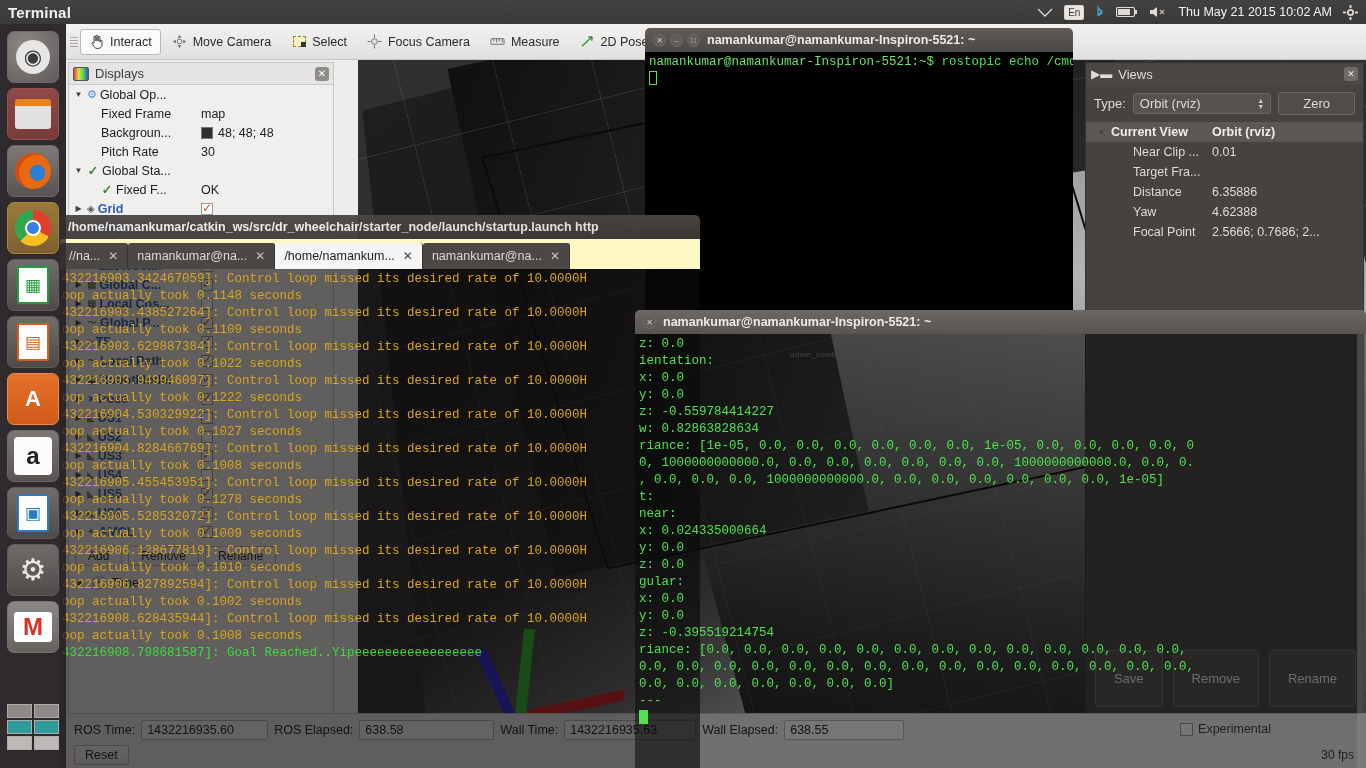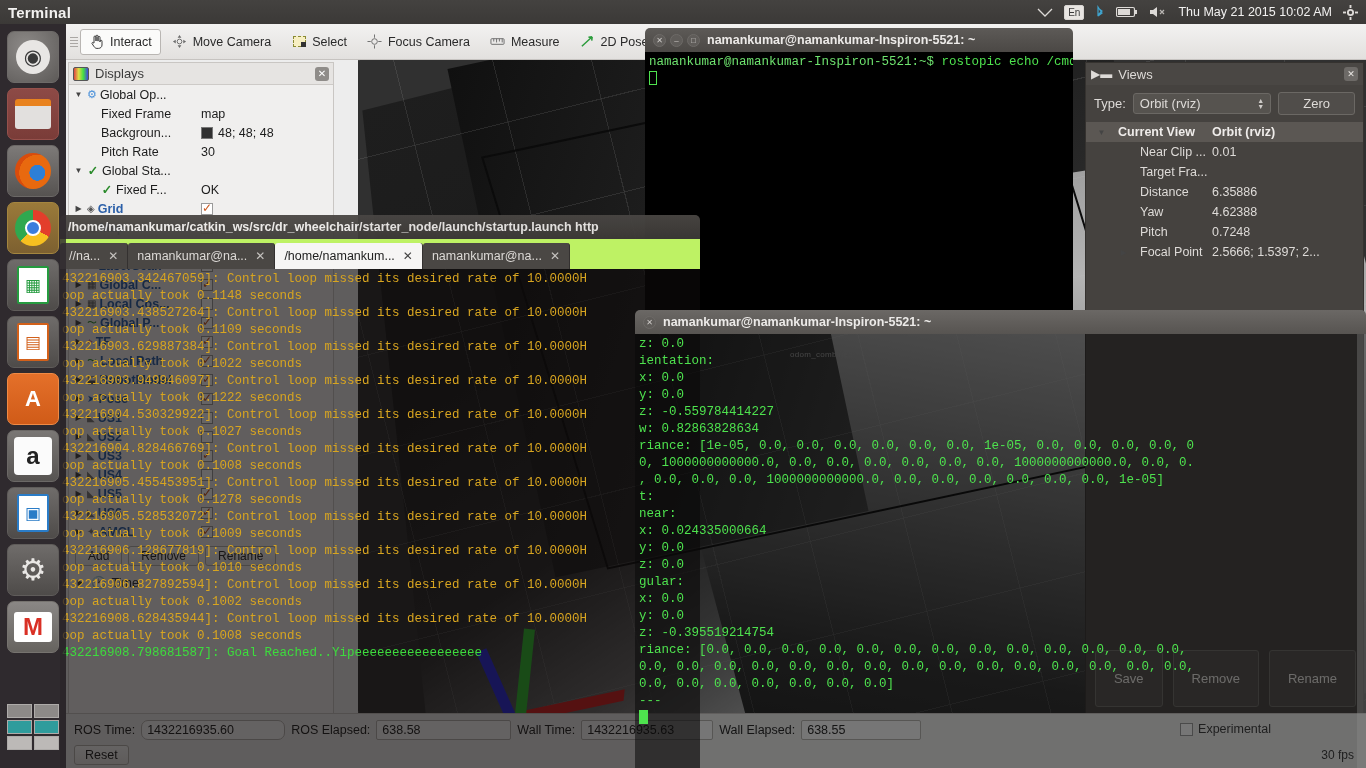--- a/index.html
+++ b/index.html
@@ -191,21 +191,21 @@
   .vp-head .cls { width:14px;height:14px;border-radius:3px;background:#6d6a67;color:#e8e5e2;font-size:9px;
      display:flex;align-items:center;justify-content:center;}
   .vp-typerow { display:flex; align-items:center; gap:7px; padding:7px 8px; font-size:13px; }
   .vp-combo { flex:1; display:flex; align-items:center; background:#56534f; border:1px solid #6b6864;
      border-radius:3px; padding:2px 6px; font-size:13px; }
   .vp-combo .sp { flex:1; }
   .spin { display:flex; flex-direction:column; font-size:7px; line-height:6px; color:#cfccc9; }
   .vp-zero { border:1px solid #6b6864; border-radius:3px; background:#504d4a; padding:3px 24px; font-size:13px; }
   .vtree { font-size:12.5px; }
   .vrow { display:flex; height:20px; align-items:center; padding-left:6px; }
-  .vrow .k { width:120px; display:flex; align-items:center; gap:11px; white-space:nowrap; overflow:hidden; }
+  .vrow .k { width:120px; display:flex; align-items:center; gap:4px; white-space:nowrap; overflow:hidden; }
   .vrow .v { flex:1; white-space:nowrap; overflow:hidden; }
   .vrow.hdr { background:#5b5753; font-weight:bold; color:#efecea; }
   .vbtns { position:absolute; left:0; bottom:6px; width:279px; display:flex; gap:10px; justify-content:center; }
   .vbtn { border:1px solid #6b6864; border-radius:3px; background:#504d4a; padding:20px 18px; font-size:13px; color:#e2dfdc; }
 
   
   .statusbar {
     position:absolute; left:0; bottom:0; width:1300px; height:55px;
     background:#ededec; border-top:1px solid #c9c6c3;
     font-size:12.5px; color:#222;
@@ -234,21 +234,21 @@
         display:flex;align-items:center;justify-content:center;font-size:8px;color:#cfccc9;font-weight:normal;}
   .term-body { background:#150f10; color:#4ee24e; font-size:12.5px; line-height:17px; overflow:hidden; }
   .term-body .ln { white-space:pre; }
   .prompt-user { color:#6ee26e; }
   .cursor { display:inline-block; width:8px; height:14px; border:1px solid #4ee24e; vertical-align:-2px; }
 
   
   #term-main { left:60px; top:215px; width:640px; height:553px; z-index:120; }
   #term-main .term-title { background: linear-gradient(to bottom,#4a4744,#3d3a37); opacity:.95;}
   #term-main .tabs {
-    height:30px; background:#bef264; display:flex; align-items:flex-end; gap:0; padding-left:0;
+    height:30px; background:#fef9c3; display:flex; align-items:flex-end; gap:0; padding-left:0;
     font-family:"Liberation Sans",sans-serif;
   }
   #term-main .tab {
     height:26px; display:flex; align-items:center; gap:8px; padding:0 9px;
     font-size:12.5px; color:#dcd9d6; background:#4a4744;
     border-right:1px solid #343130; border-top-left-radius:3px; border-top-right-radius:3px;
     max-width:155px; white-space:nowrap; overflow:hidden;
   }
   #term-main .tab.active { background:#f6f5f4; color:#222; }
   #term-main .tab .x { font-size:12px; opacity:.85; }
@@ -749,44 +749,37 @@
           </div>
           <div class="vrow">
             <span class="k" style="padding-left:26px">
               <span class="arrow"></span>
               <span>Yaw</span>
             </span>
             <span class="v">4.62388</span>
           </div>
           <div class="vrow">
             <span class="k" style="padding-left:26px">
-              <span class="arrow"></span>
-              <span>Pitch</span>
-            </span>
-            <span class="v">0.7248</span>
-          </div>
-          <div class="vrow">
-            <span class="k" style="padding-left:26px">
               <span class="arrow">▶</span>
               <span>Focal Point</span>
             </span>
-            <span class="v">2.5666; 1.5397; 2...</span>
+            <span class="v">2.5666; 0.7686; 2...</span>
           </div>
         </div>
       <div class="vbtns">
         <span class="vbtn">Save</span>
         <span class="vbtn">Remove</span>
         <span class="vbtn">Rename</span>
       </div>
     </div>
 
     <div class="statusbar">
       <div class="sb-row1">
         <span class="sb-lab">ROS Time:</span>
-        <span class="sb-field" style="width:144px;border-radius:7px;">1432216935.60</span>
+        <span class="sb-field" style="width:127px;">1432216935.60</span>
         <span class="sb-lab">ROS Elapsed:</span>
         <span class="sb-field" style="width:135px;">638.58</span>
         <span class="sb-lab">Wall Time:</span>
         <span class="sb-field" style="width:132px;">1432216935.63</span>
         <span class="sb-lab">Wall Elapsed:</span>
         <span class="sb-field" style="width:120px;">638.55</span>
       </div>
       <div class="sb-row2">
         <span class="reset-btn">Reset</span>
       </div>

